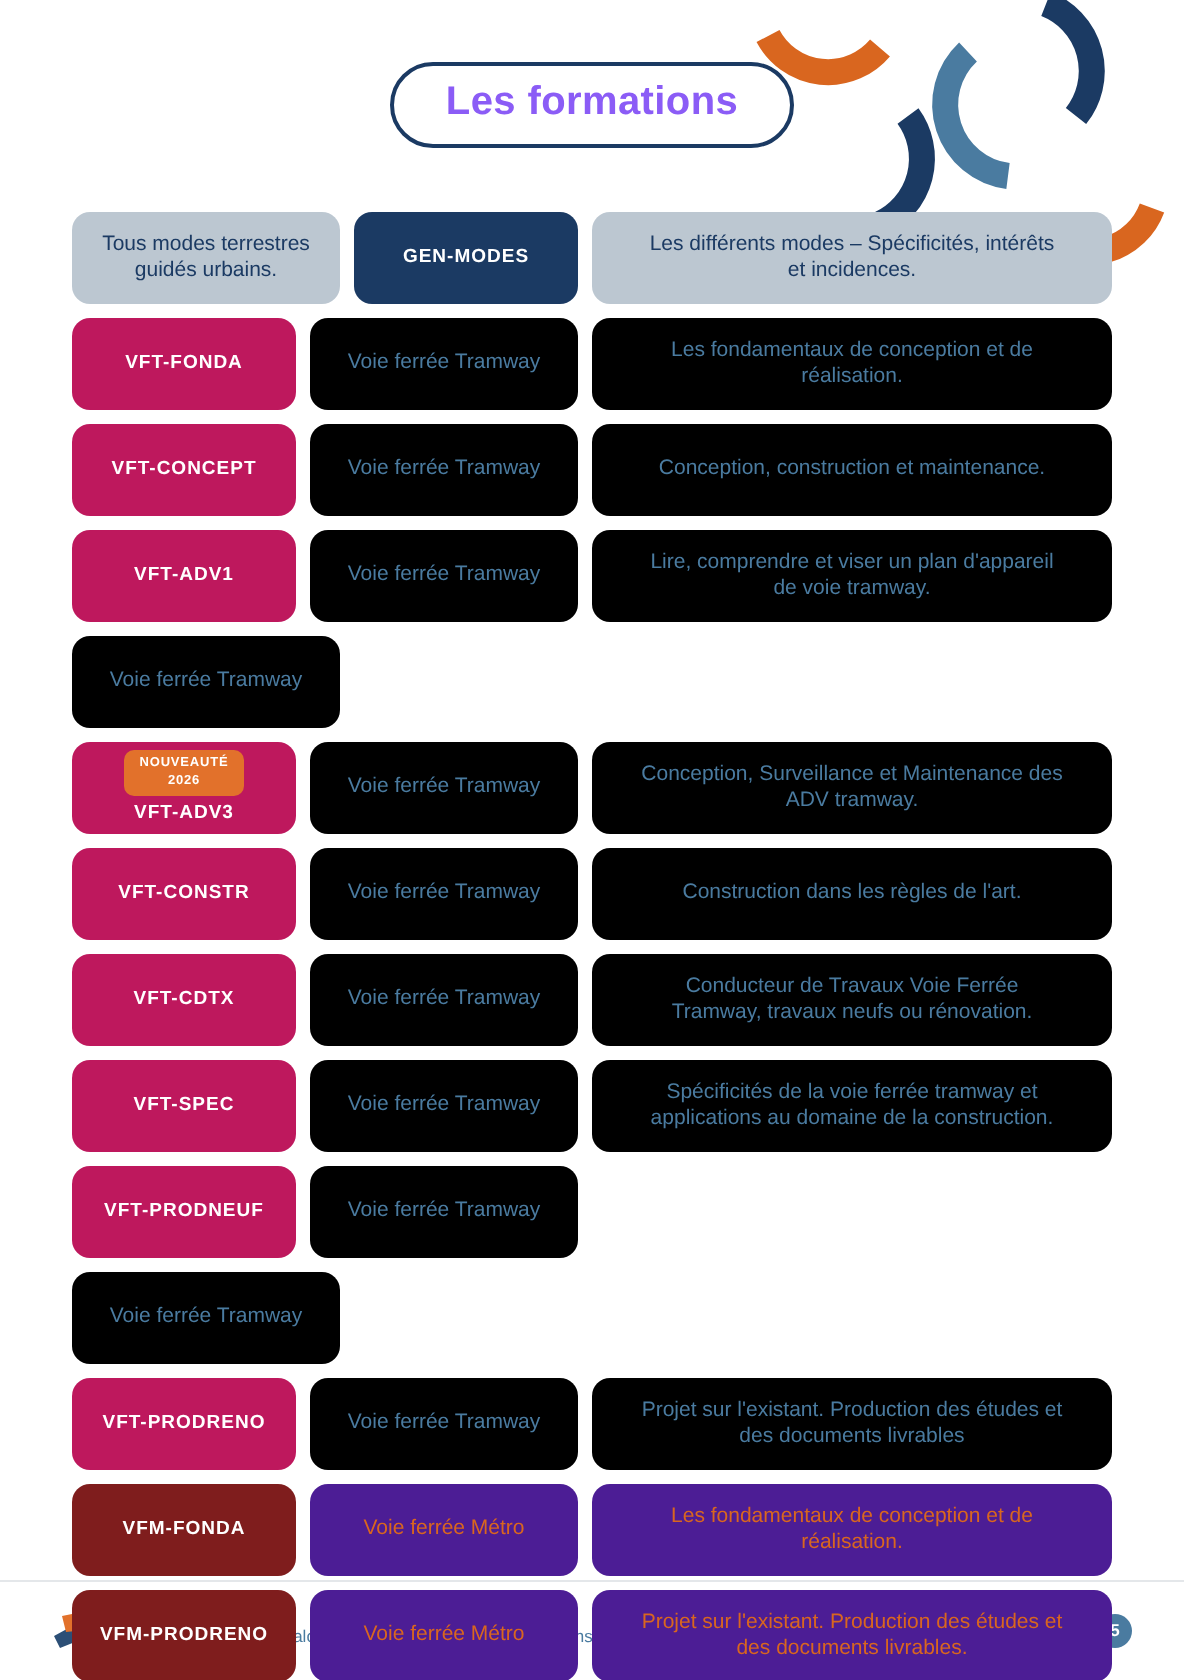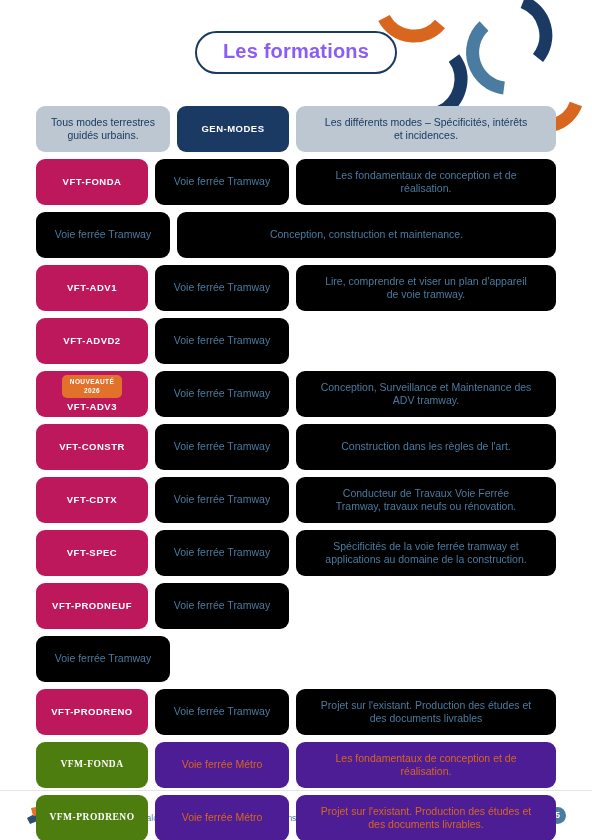--- a/index.html
+++ b/index.html
@@ -95,21 +95,21 @@
     padding: 5px 24px;
   }
 
   
   .th-navy  .c-code { background: #1b3a63; }
   .th-navy  .c-mode, .th-navy .c-desc { background: #bcc7d1; color: #1b3a63; }
 
   .th-blue  .c-code { background: #be185d; }
   .th-blue  .c-mode, .th-blue .c-desc { background: #000000; color: #4a7ba0; }
 
-  .th-orange .c-code { background: #4d7c0f; font-family: Liberation Serif, serif; }
+  .th-orange .c-code { background: #7f1d1d; }
   .th-orange .c-mode, .th-orange .c-desc { background: #4c1d95; color: #d9661f; }
 
   .row-h64 .cell { height: 46px; }
 
   
   .badge {
     background: #e2712b;
     color: #ffffff;
     font-size: 6.5px;
     font-weight: bold;
@@ -200,34 +200,34 @@
       <div class="cell c-desc">Les différents modes – Spécificités, intérêts et incidences.</div>
     </div>
     <div class="row th-blue row-h64">
       <div class="cell c-code">
         <div>VFT-FONDA</div>
       </div>
       <div class="cell c-mode">Voie ferrée Tramway</div>
       <div class="cell c-desc">Les fondamentaux de conception et de réalisation.</div>
     </div>
     <div class="row th-blue row-h64">
+      <div class="cell c-code">
+        <div>VFT-CONCEPT</div>
+      </div>
       <div class="cell c-mode">Voie ferrée Tramway</div>
       <div class="cell c-desc">Conception, construction et maintenance.</div>
     </div>
     <div class="row th-blue row-h64">
       <div class="cell c-code">
         <div>VFT-ADV1</div>
       </div>
       <div class="cell c-mode">Voie ferrée Tramway</div>
       <div class="cell c-desc">Lire, comprendre et viser un plan d'appareil de voie tramway.</div>
     </div>
     <div class="row th-blue row-h64">
-      <div class="cell c-code">
-        <div>VFT-ADVD2</div>
-      </div>
       <div class="cell c-mode">Voie ferrée Tramway</div>
     </div>
     <div class="row th-blue row-h64">
       <div class="cell c-code">
         <div class="badge">
           <span>NOUVEAUTÉ</span>
           <span>2026</span>
         </div>
         <div>VFT-ADV3</div>
       </div>

